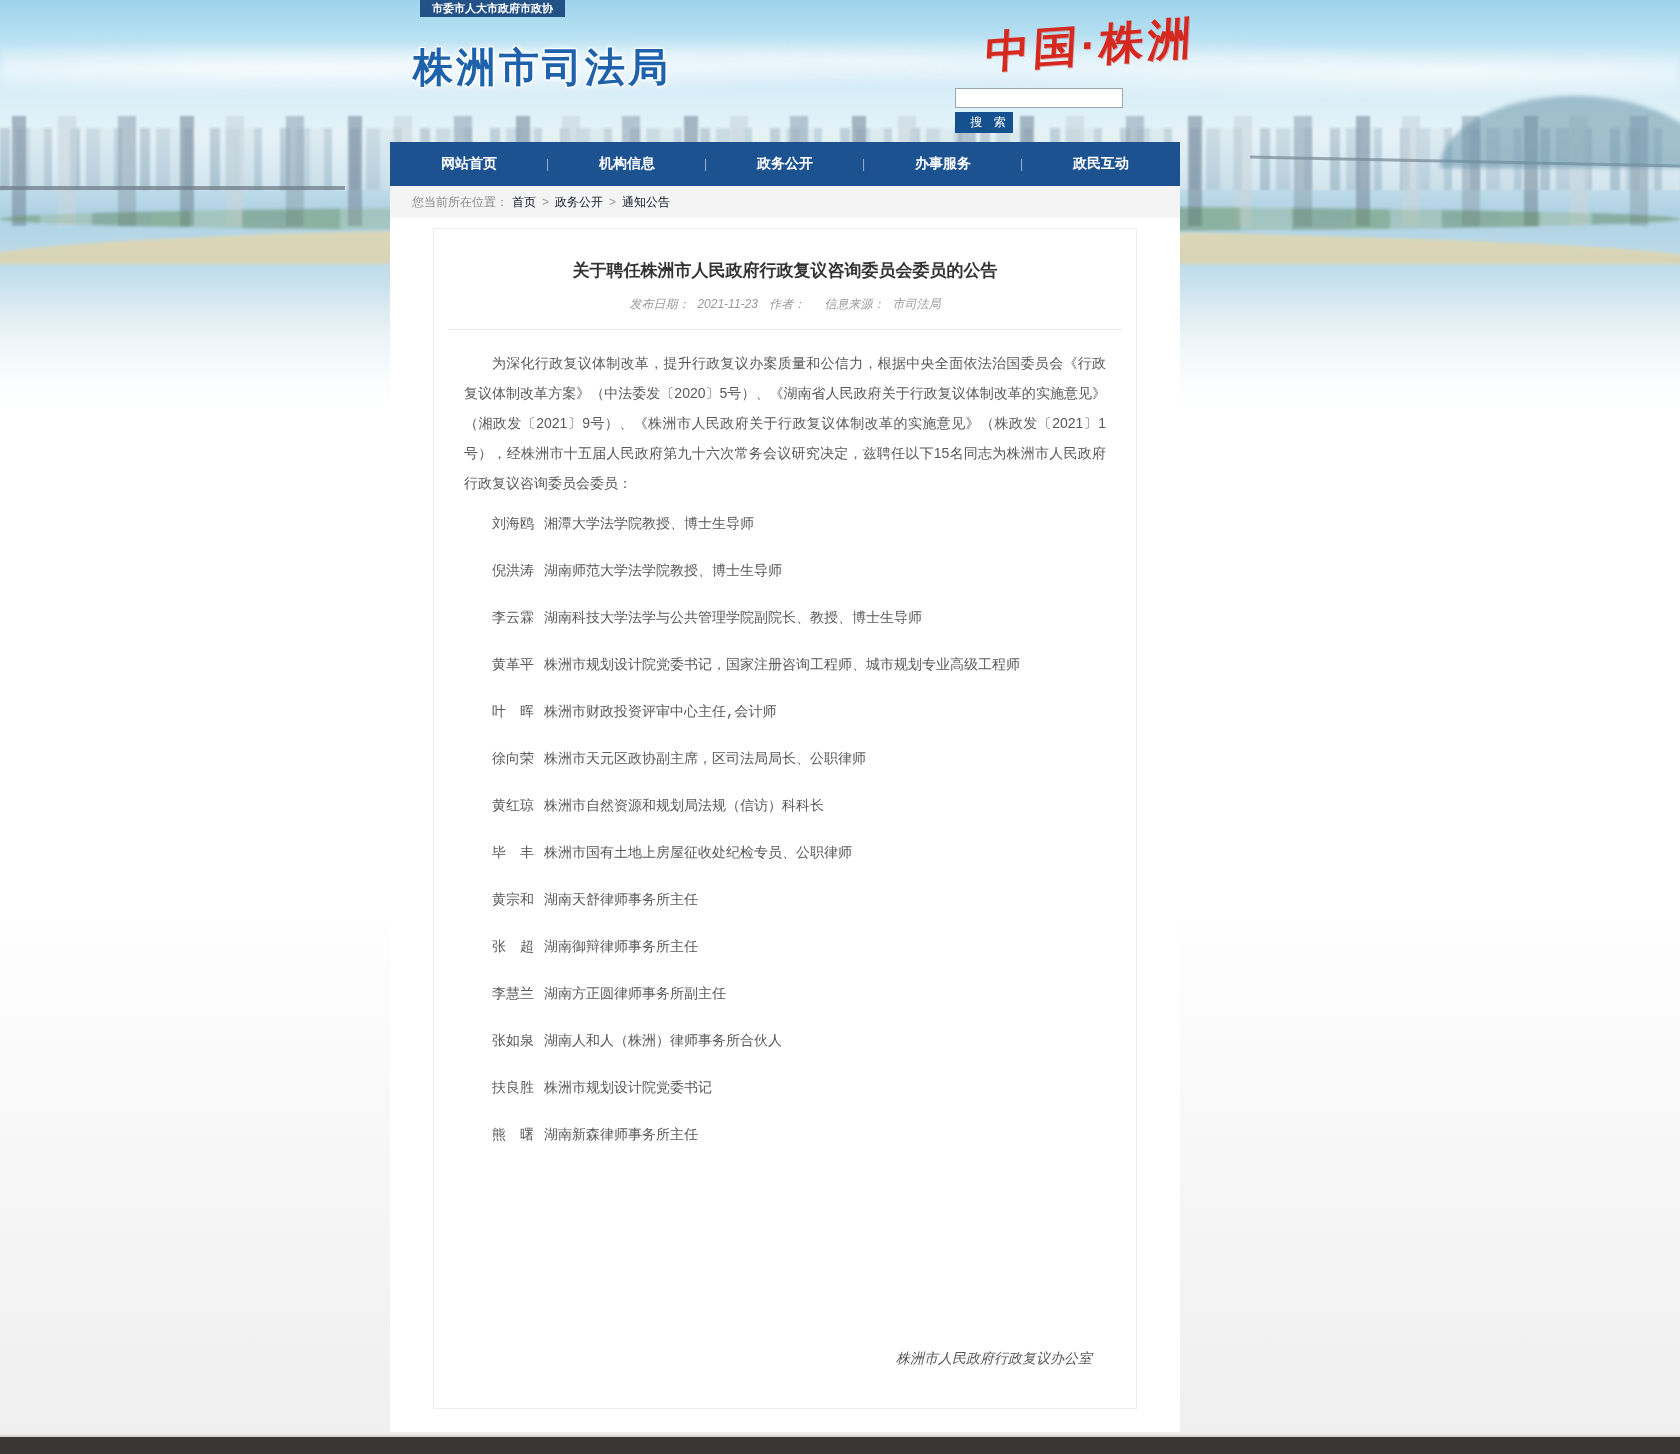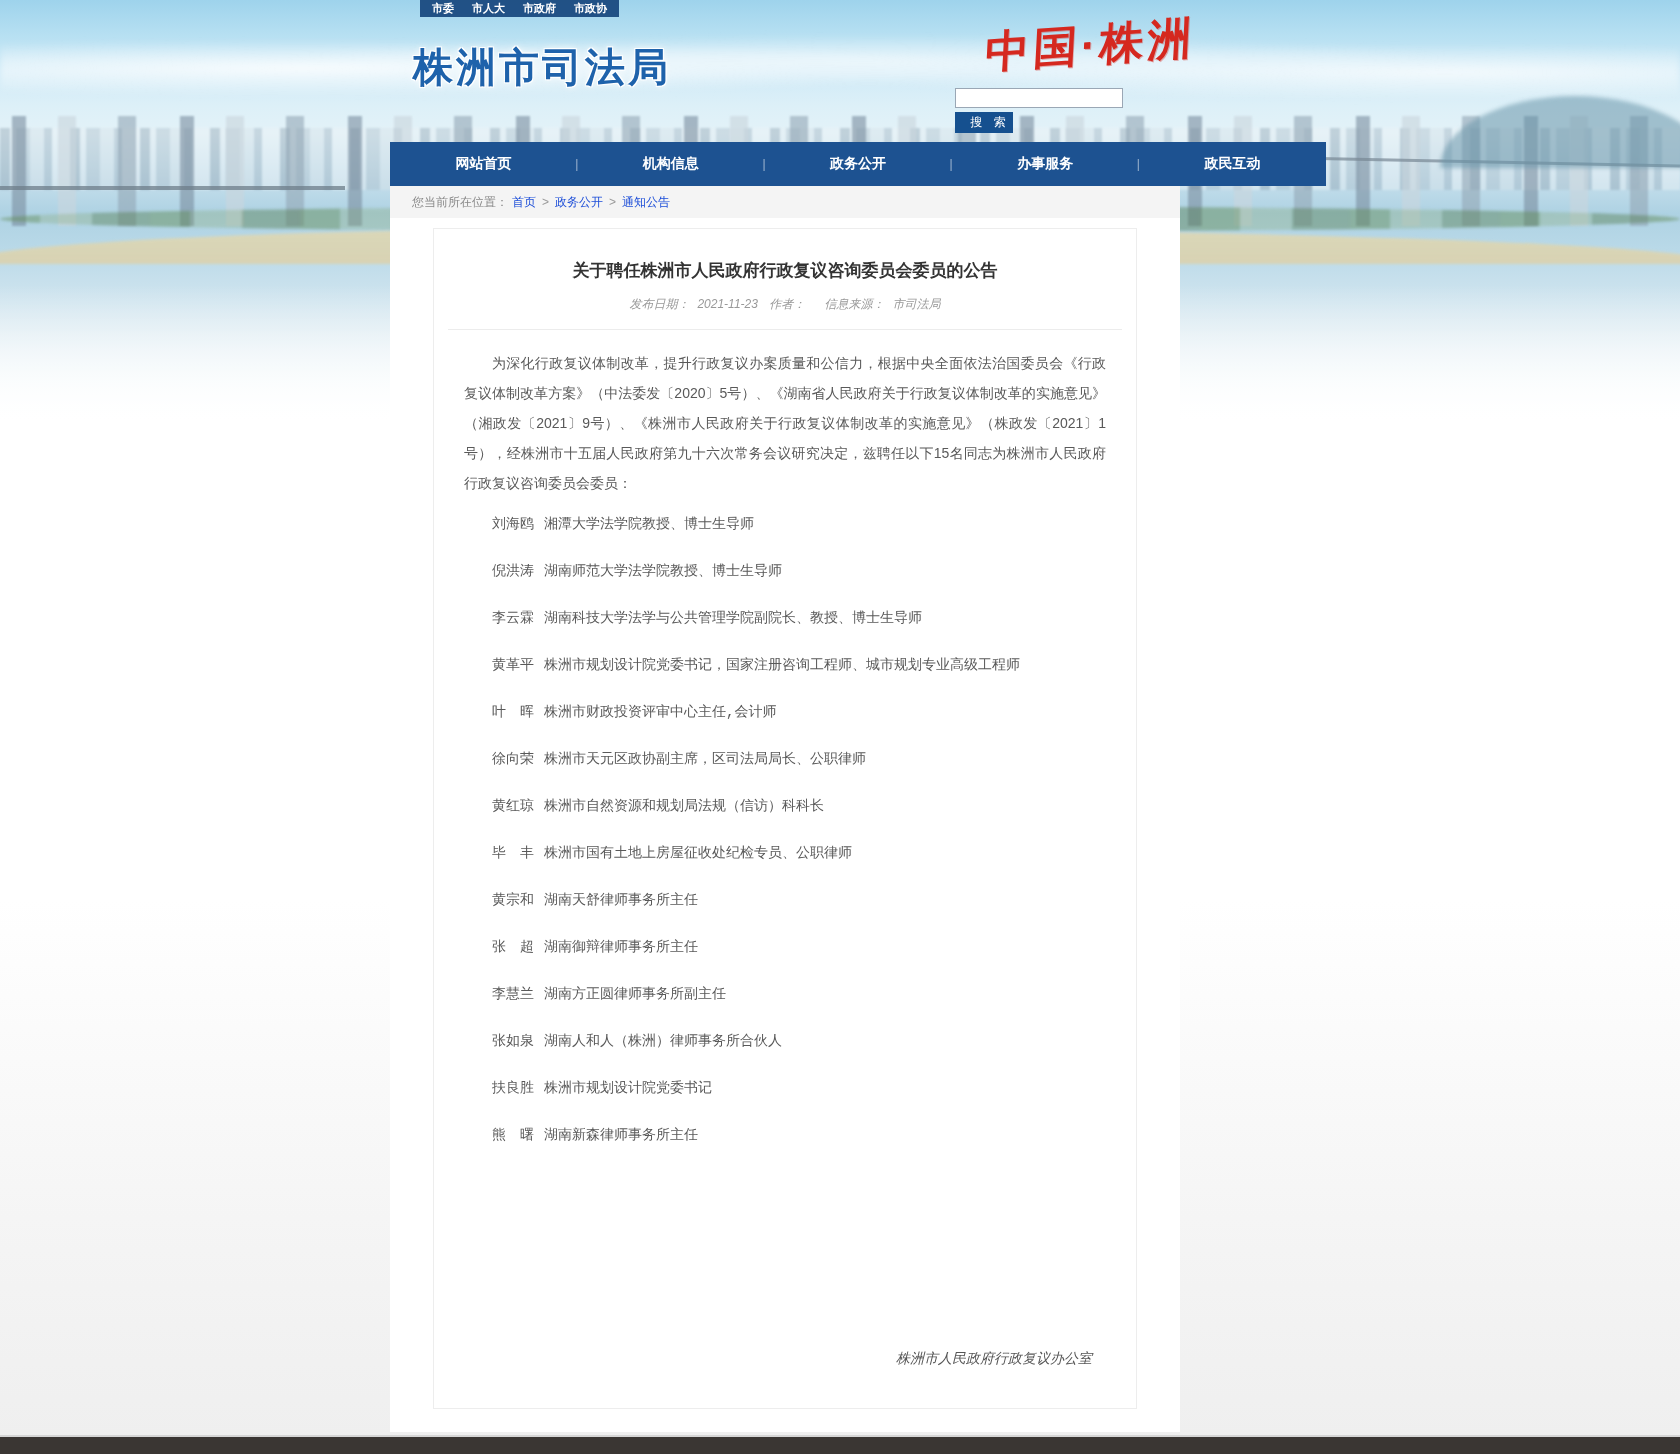--- a/index.html
+++ b/index.html
@@ -34,45 +34,45 @@
     background:rgba(110,125,138,.75); box-shadow:0 7px 0 -2px rgba(130,145,158,.4); }
   .bridge-right { position:absolute; right:0; top:160px; width:430px; height:3px;
     background:rgba(120,135,148,.7); transform:rotate(1.2deg); }
   .hill-right { position:absolute; right:-30px; top:96px; width:270px; height:72px; filter:blur(2px);
     background:rgba(105,150,170,.55); border-radius:50% 50% 0 0 / 100% 100% 0 0; }
   .white-fade { position:absolute; left:0; right:0; bottom:0; height:160px;
     background:linear-gradient(180deg,rgba(255,255,255,0),#ffffff 85%); }
 
   
   .top-links { position:absolute; left:420px; top:0; height:17px; display:flex; align-items:center;
-    gap:18px; padding:0 12px; background:rgba(19,66,122,.9); z-index:5; }
+    gap:0; padding:0 12px; background:rgba(19,66,122,.9); z-index:5; }
   .top-links a { color:#fff; font-size:11px; font-weight:bold; text-decoration:none; white-space:nowrap; }
   .site-title { position:absolute; left:413px; top:40px; z-index:5; font-size:40px; font-weight:bold;
     letter-spacing:3px; color:#1e62ab; cursor:pointer;
     text-shadow:-1px -1px 0 #fff,1px -1px 0 #fff,-1px 1px 0 #fff,1px 1px 0 #fff,0 0 7px rgba(255,255,255,.95); }
   .cn-logo { position:absolute; left:985px; top:16px; z-index:5; font-size:44px; font-weight:bold;
     color:#d5281f; transform:rotate(-4deg) skewX(-7deg); letter-spacing:4px;
     text-shadow:1px 1px 0 rgba(213,40,31,.35); }
   .search-input { position:absolute; left:955px; top:88px; width:168px; height:20px; z-index:5;
     border:1px solid #9aa7b5; background:#fff; font-size:12px; padding:0 4px; }
   .search-btn { position:absolute; left:955px; top:112px; width:58px; height:21px; z-index:5;
     background:#15508f; color:#fff; border:none; font-size:12px; letter-spacing:4px; cursor:pointer;padding-left:12px; }
 
   
-  .nav { position:absolute; left:390px; top:142px; width:936px; height:44px; background:#1d5291;
+  .nav { position:absolute; left:390px; top:142px; width:790px; height:44px; background:#1d5291;
     display:flex; align-items:stretch; z-index:4; }
   .nav-item { position:relative; flex:1; display:flex; align-items:center; justify-content:center;
     color:#fff; font-size:14px; font-weight:bold; cursor:pointer; }
   .nav-item + .nav-item::before { content:"|"; position:absolute; left:-2px; top:50%;
     transform:translateY(-50%); color:rgba(255,255,255,.55); font-weight:normal; font-size:12px; }
 
   
   .breadcrumb { position:absolute; left:390px; top:186px; width:790px; height:32px; background:#f4f4f4;
     display:flex; align-items:center; padding-left:22px; font-size:12px; color:#888; z-index:4; }
-  .breadcrumb a { color:#1d4ed8; text-decoration:none; margin:8px 4px; cursor:pointer; }
+  .breadcrumb a { color:#0f172a; text-decoration:none; margin:8px 4px; cursor:pointer; }
   .breadcrumb .sep { color:#999; margin:0 2px; }
 
   
   .content { position:absolute; left:390px; top:218px; width:790px; height:1214px; background:#fff; z-index:3; }
   .article-box { margin:10px 43px 0 43px; border:1px solid #ededed; min-height:1180px;
     padding:22px 16px 40px; }
   .article-title { text-align:center; font-size:17px; font-weight:bold; color:#333; margin-top:8px; }
   .article-meta { text-align:center; font-size:12px; color:#999; margin:14px 0 16px;font-style:italic; }
   .article-meta span { margin:0 4px; }
   .meta-divider { border-top:1px solid #ececec; margin:0 -2px; }

